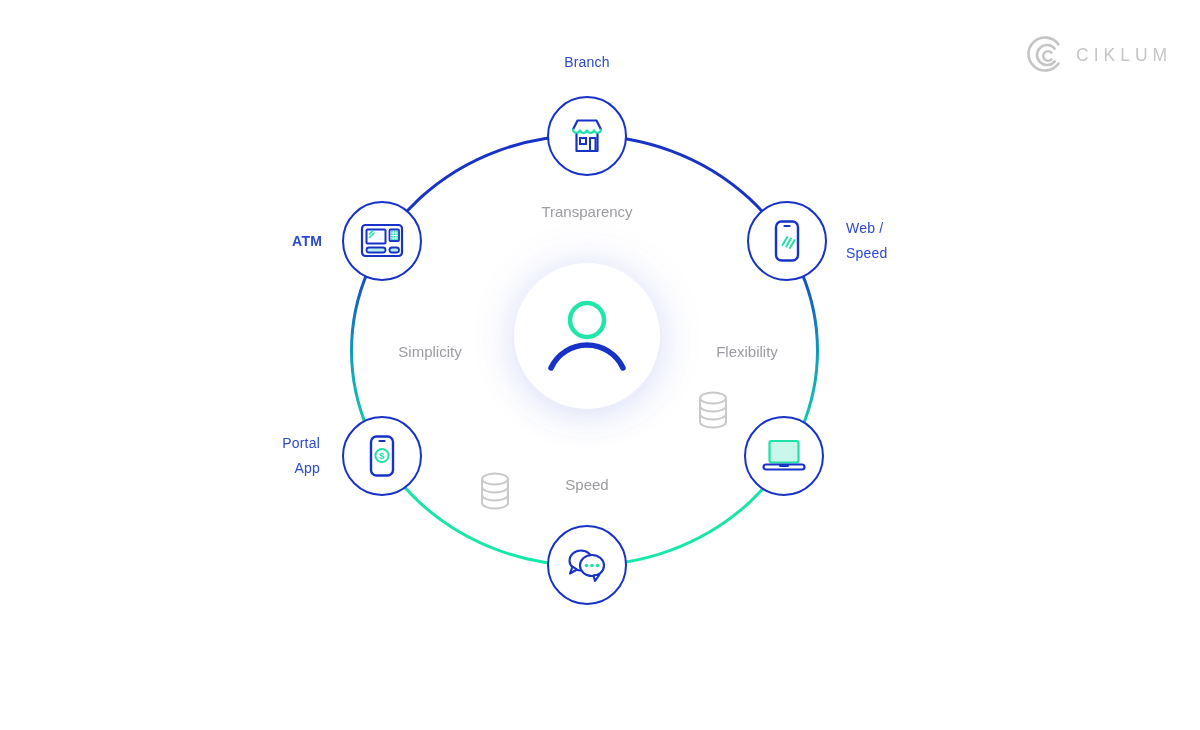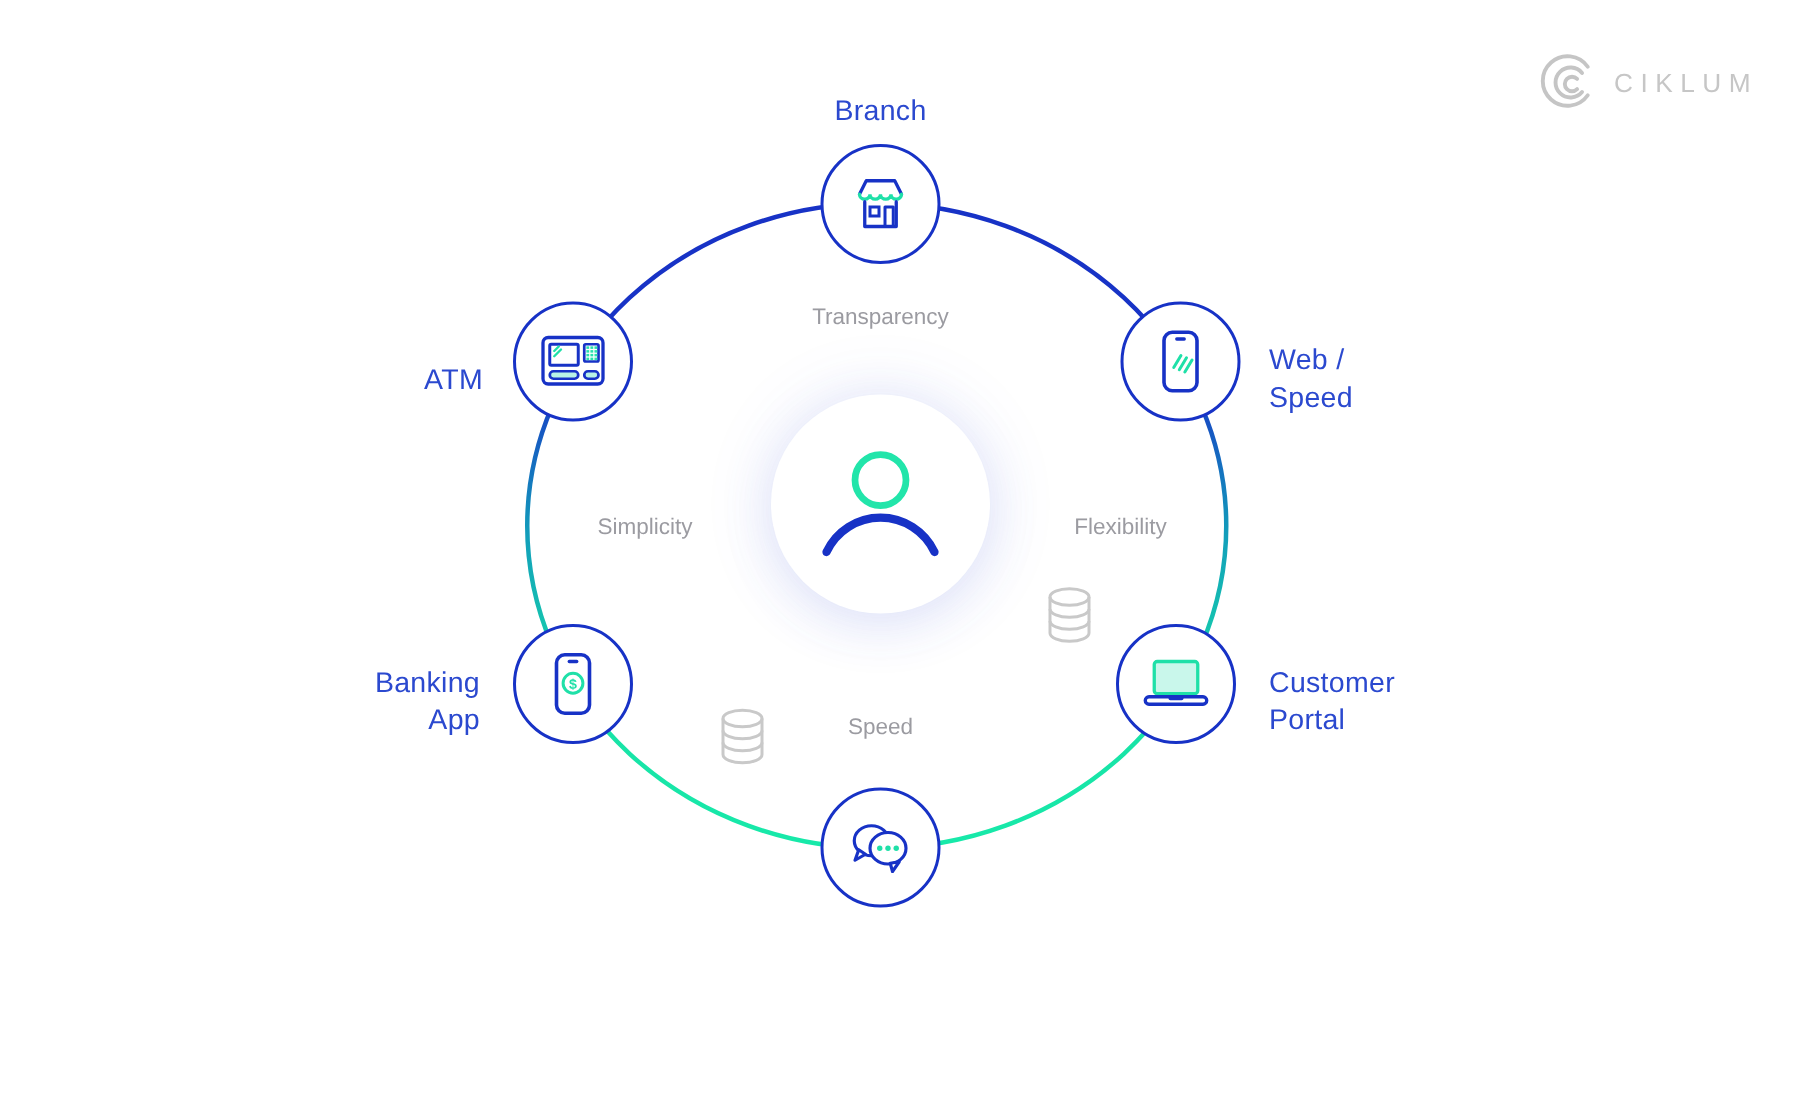--- a/index.html
+++ b/index.html
@@ -22,25 +22,25 @@
   .node-banking{left:342px;top:416px;}
   .node-portal{left:744px;top:416px;}
   .node-chat{left:547px;top:525px;}
   .center-circle{
     position:absolute;left:514px;top:263px;width:146px;height:146px;
     border-radius:50%;background:#fff;
     box-shadow:0 6px 34px rgba(80,100,220,0.14),0 0 50px rgba(80,100,220,0.10);
     display:flex;align-items:center;justify-content:center;
   }
   .channel-label{
-    position:absolute;color:#2b49cf;font-size:19px;font-weight:500;
-    line-height:25px;letter-spacing:0.2px;margin-top:12px;
+    position:absolute;color:#2b49cf;font-size:14px;font-weight:500;
+    line-height:25px;letter-spacing:0.2px;
   }
   .label-branch{left:487px;top:50px;width:200px;text-align:center;}
-  .label-atm{left:182px;top:229px;width:140px;text-align:right;}
+  .label-atm{left:182px;top:229px;width:140px;text-align:right;font-weight:bold;}
   .label-web{left:846px;top:216px;text-align:left;}
   .label-banking{left:180px;top:431px;width:140px;text-align:right;}
   .label-portal{left:846px;top:431px;text-align:left;}
   .label-chat{left:483px;top:621px;width:200px;text-align:center;}
   .value-label{
     position:absolute;color:#9b9ba1;font-size:15px;font-weight:400;
     line-height:17px;text-align:center;
   }
   .value-top{left:487px;top:203px;width:200px;}
   .value-left{left:355px;top:343px;width:150px;}
@@ -174,26 +174,22 @@
     </svg>
   </div>
 
   <div class="channel-label label-branch">Branch</div>
   <div class="channel-label label-atm">ATM</div>
   <div class="channel-label label-web">
     <div>Web /</div>
     <div>Speed</div>
   </div>
   <div class="channel-label label-banking">
-    <div>Banking</div>
+    <div>Portal</div>
     <div>App</div>
-  </div>
-  <div class="channel-label label-portal">
-    <div>Customer</div>
-    <div>Portal</div>
   </div>
 
   <div class="logo">
     <svg width="44" height="44" viewBox="0 0 44 44">
       <g fill="none" stroke="#c5c5c5" stroke-width="2.6" stroke-linecap="round">
         <path d="M34.5 12.5 A16.5 16.5 0 1 0 34.5 31.5"></path>
         <path d="M30.7 16.6 A10 10 0 1 0 30.7 29.4"></path>
         <path d="M27.4 20.6 A4.8 4.8 0 1 0 27.4 27.4"></path>
       </g>
     </svg>

